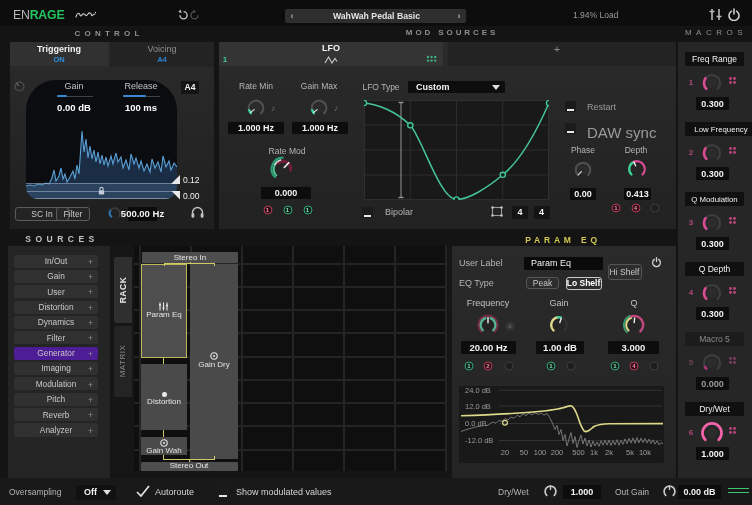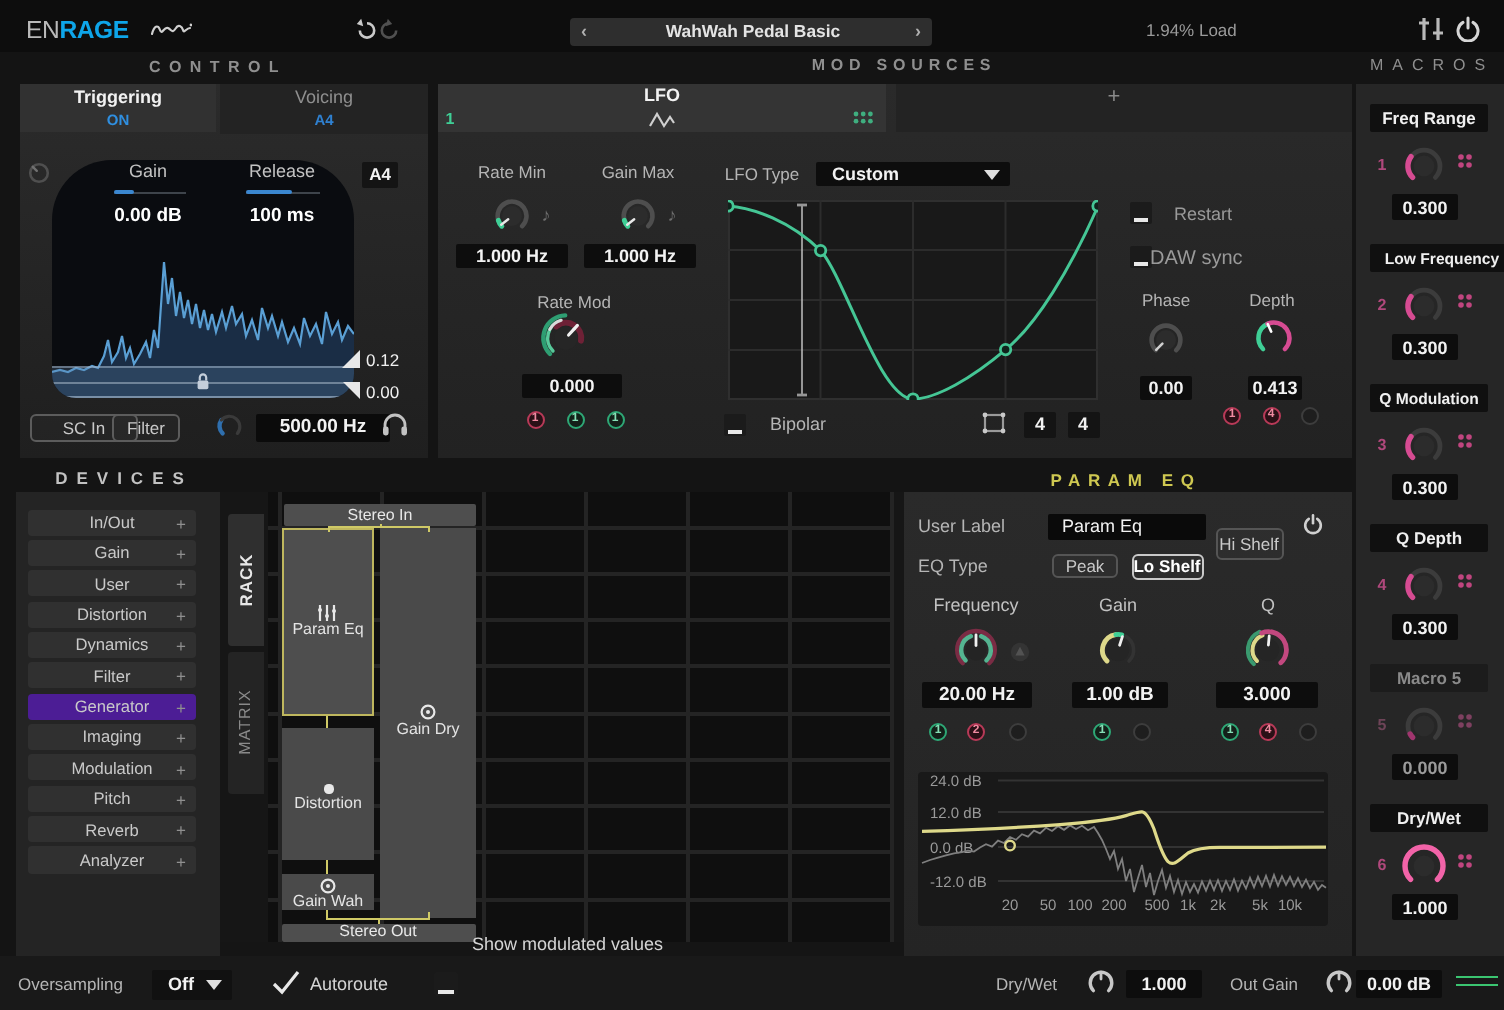--- a/index.html
+++ b/index.html
@@ -7,25 +7,25 @@
 .ctr{transform:translate(-50%,-50%)}
 .b{font-weight:bold}
 .box{position:absolute;background:#0d0d0d;color:#f2f2f2;font-weight:bold;font-size:9px;display:flex;align-items:center;justify-content:center;border-radius:1px;white-space:nowrap}
 .btn{position:absolute;border:1px solid #5c5c5c;border-radius:3px;color:#c9c9c9;font-size:8.5px;display:flex;align-items:center;justify-content:center;background:rgba(255,255,255,0.02)}
 .chk{position:absolute;background:#1b1b1b;border-radius:1px}
 .chk::after{content:"";position:absolute;left:2px;right:2px;bottom:1px;height:1.6px;background:#e8e8e8}
 .badge{position:absolute;width:9px;height:9px;border-radius:50%;display:flex;align-items:center;justify-content:center;font-size:6px;font-weight:bold;transform:translate(-50%,-50%)}
 .bdg-g{border:1px solid #2ea876;background:#132019;color:#86dfb6}
 .bdg-r{border:1px solid #b83a58;background:#2a1016;color:#ef8ba1}
 .bdg-d{border:1px solid #3d3d3d;background:#1e1e1e;color:#555}
-.lbl{position:absolute;background:#101010;color:#f0f0f0;font-weight:bold;font-size:8.5px;display:flex;align-items:center;justify-content:center;border-radius:1px;white-space:nowrap}
+.lbl{position:absolute;background:#101010;color:#f0f0f0;font-weight:normal;font-size:8.5px;display:flex;align-items:center;justify-content:center;border-radius:1px;white-space:nowrap}
 </style></head><body>
 
 <div class="abs" style="left:0;top:0;width:752px;height:26px;background:#0d0d0d"></div>
-<div class="t" style="left:13px;top:8.5px;font-size:12.3px;color:#b9b9b9;letter-spacing:-0.2px"><span>EN</span><span style="color:#0ea5e9;font-weight:bold">RAGE</span></div>
+<div class="t" style="left:13px;top:8.5px;font-size:12.3px;color:#b9b9b9;letter-spacing:-0.2px"><span>EN</span><span style="color:#22c55e;font-weight:bold">RAGE</span></div>
 <svg class="abs" style="left:74px;top:9px" width="22" height="11" viewBox="0 0 22 11">
     <path d="M2,8 C3,4 5,3 6,6 C7,9 8,4 10,5 C12,6 12,8 14,5 C15,3 17,4 17.5,6 C18,8 19,5 21,5" stroke="#cfcfcf" stroke-width="1.1" fill="none" stroke-linecap="round"></path>
     <circle cx="21.5" cy="3.5" r="0.7" fill="#cfcfcf"></circle>
   </svg>
 <svg class="abs" style="left:175px;top:9px" width="28" height="12" viewBox="0 0 28 12">
     <path d="M8.5,2.6 A3.6,3.6 0 1 1 4.9,6.2" stroke="#c9c9c9" stroke-width="1.3" fill="none"></path>
     <path d="M5.6,0.4 L3.4,3.0 L6.6,4.1 Z" fill="#c9c9c9"></path>
     <path d="M19.5,2.6 A3.6,3.6 0 1 0 23.1,6.2" stroke="#505050" stroke-width="1.3" fill="none"></path>
     <path d="M18.9,0.4 L21.1,3.0 L17.9,4.1 Z" fill="#505050"></path>
   </svg>
@@ -40,21 +40,21 @@
     <line x1="1.5" y1="3.5" x2="6.5" y2="3.5" stroke="#b9b9b9" stroke-width="1.5"></line>
     <line x1="8.5" y1="8.5" x2="13.5" y2="8.5" stroke="#b9b9b9" stroke-width="1.5"></line>
   </svg>
 <svg class="abs" style="left:727px;top:8px" width="14" height="13" viewBox="0 0 14 13">
     <path d="M4.5,3.2 A5,5 0 1 0 9.5,3.2" stroke="#d6d6d6" stroke-width="1.5" fill="none" stroke-linecap="round"></path>
     <line x1="7" y1="1" x2="7" y2="6" stroke="#d6d6d6" stroke-width="1.5" stroke-linecap="round"></line>
   </svg>
 <div class="t ctr" style="left:109px;top:33.5px;color:#8f8f8f;font-size:8px;font-weight:bold;letter-spacing:4.2px">CONTROL</div>
 <div class="t ctr" style="left:452px;top:32.5px;color:#8f8f8f;font-size:8px;font-weight:bold;letter-spacing:2.9px">MOD SOURCES</div>
 <div class="t ctr" style="left:716px;top:32.5px;color:#8f8f8f;font-size:8px;font-weight:normal;letter-spacing:4.5px">MACROS</div>
-<div class="t ctr" style="left:62px;top:238.5px;color:#c2c2c2;font-size:8.5px;font-weight:bold;letter-spacing:4.5px">DEVICES</div>
+<div class="t ctr" style="left:62px;top:238.5px;color:#c2c2c2;font-size:8.5px;font-weight:bold;letter-spacing:4.5px">SOURCES</div>
 <div class="t ctr" style="left:563px;top:239.5px;color:#cfc851;font-size:8.5px;font-weight:bold;letter-spacing:3.8px">PARAM EQ</div>
 <div class="abs" style="left:10px;top:42px;width:204px;height:187px;background:linear-gradient(#2b2b2b,#1f1f1f)"></div>
 <div class="abs" style="left:10px;top:42px;width:98px;height:24px;background:#313131"></div>
 <div class="abs" style="left:110px;top:42px;width:104px;height:25px;background:#232323"></div>
 <div class="t ctr b" style="left:59px;top:48.5px;color:#f2f2f2;font-size:9px">Triggering</div>
 <div class="t ctr b" style="left:59px;top:59.5px;color:#2f8fe0;font-size:7.5px">ON</div>
 <div class="t ctr" style="left:162px;top:48.5px;color:#8f8f8f;font-size:9px">Voicing</div>
 <div class="t ctr b" style="left:162px;top:59.5px;color:#2f80d0;font-size:7.5px">A4</div>
 <div class="abs" style="left:26px;top:80px;width:151px;height:119px;overflow:hidden;border-radius:30px 30px 12px 12px;background:#0a0c10">
 <svg width="151" height="119" viewBox="0 0 151 119">
@@ -85,21 +85,21 @@
 <div class="abs" style="left:171px;top:175px;width:9px;height:9px;background:#e8e8e8;clip-path:polygon(0 100%,100% 0,100% 100%)"></div>
 <div class="abs" style="left:171px;top:190.5px;width:9px;height:9px;background:#e8e8e8;clip-path:polygon(0 0,100% 0,100% 100%)"></div>
 <div class="t" style="left:183px;top:176px;color:#f0f0f0;font-size:8.5px">0.12</div>
 <div class="t" style="left:183px;top:191.5px;color:#f0f0f0;font-size:8.5px">0.00</div>
 <div class="btn" style="left:15px;top:206.5px;width:54px;height:14px">SC In</div>
 <div class="btn" style="left:56px;top:206.5px;width:34px;height:14px">Filter</div>
 <svg class="abs" style="left:108px;top:206px" width="14" height="14" viewBox="0 0 14 14">
     <path d="M3.3,10.7 A5.2,5.2 0 0 1 2.7,4.0" stroke="#2f6fae" stroke-width="2.2" fill="none" stroke-linecap="round"></path>
     <path d="M2.7,4.0 A5.2,5.2 0 1 1 10.7,10.7" stroke="#3a3a3a" stroke-width="1.6" fill="none" stroke-linecap="round"></path>
   </svg>
-<div class="box" style="left:128px;top:206.5px;width:67px;height:14px;font-size:9.5px;background:#0b0b0b">500.00 Hz</div>
+<div class="box" style="left:128px;top:206.5px;width:29px;height:14px;font-size:9.5px;background:#0b0b0b">500.00 Hz</div>
 <svg class="abs" style="left:190px;top:205px" width="15" height="15" viewBox="0 0 15 15">
     <path d="M2.5,9 V7.5 A5,5 0 0 1 12.5,7.5 V9" stroke="#c2c2c2" stroke-width="1.4" fill="none"></path>
     <rect x="1.5" y="8.2" width="2.8" height="4.5" rx="1.2" fill="#c2c2c2"></rect>
     <rect x="10.7" y="8.2" width="2.8" height="4.5" rx="1.2" fill="#c2c2c2"></rect>
   </svg>
 <div class="abs" style="left:219px;top:42px;width:457px;height:187px;background:linear-gradient(#2a2a2a,#222)"></div>
 <div class="abs" style="left:219px;top:42px;width:224px;height:24px;background:#343434"></div>
 <div class="abs" style="left:448px;top:42px;width:228px;height:24px;background:#232323"></div>
 <div class="t ctr b" style="left:331px;top:48px;color:#f2f2f2;font-size:9px">LFO</div>
 <svg class="abs" style="left:324px;top:55px" width="14" height="10" viewBox="0 0 14 10">
@@ -177,21 +177,21 @@
     <circle cx="1.5" cy="1.5" r="1.2" fill="#c9c9c9"></circle>
     <circle cx="10.5" cy="1.5" r="1.2" fill="#c9c9c9"></circle>
     <circle cx="1.5" cy="9.5" r="1.2" fill="#c9c9c9"></circle>
     <circle cx="10.5" cy="9.5" r="1.2" fill="#c9c9c9"></circle>
   </svg>
 <div class="box" style="left:512px;top:205.5px;width:16px;height:13px;background:#141414">4</div>
 <div class="box" style="left:533.5px;top:205.5px;width:16px;height:13px;background:#141414">4</div>
 <div class="chk" style="left:565px;top:101px;width:11px;height:11px"></div>
 <div class="t" style="left:587px;top:103px;color:#9a9a9a;font-size:9px">Restart</div>
 <div class="chk" style="left:565px;top:122.5px;width:11px;height:11px"></div>
-<div class="t" style="left:575px;top:124.5px;color:#9a9a9a;font-size:10px">DAW sync</div>
+<div class="t" style="left:587px;top:124.5px;color:#9a9a9a;font-size:15px">DAW sync</div>
 <div class="t ctr" style="left:583px;top:150px">Phase</div>
 <svg class="abs" style="left:574px;top:161px" width="18" height="18" viewBox="0 0 18 18">
     <circle cx="9" cy="9" r="5" fill="#2c2c2c"></circle>
     <path d="M3.9,14.1 A7.2,7.2 0 1 1 14.1,14.1" stroke="#4e4e4e" stroke-width="2.3" fill="none" stroke-linecap="round"></path>
     <line x1="7.2" y1="10.8" x2="4.1" y2="13.9" stroke="#d0d0d0" stroke-width="1.3" stroke-linecap="round"></line>
   </svg>
 <div class="box" style="left:570px;top:187.5px;width:26px;height:12px">0.00</div>
 <div class="t ctr" style="left:636px;top:150px">Depth</div>
 <svg class="abs" style="left:627px;top:159px" width="20" height="20" viewBox="0 0 20 20">
     <path d="M4.5,15.5 A7.8,7.8 0 0 1 6.8,2.9" stroke="#3fcf96" stroke-width="2.3" fill="none" stroke-linecap="round"></path>
@@ -449,21 +449,21 @@
   </svg>
 <div class="abs" style="left:0;top:478px;width:752px;height:27px;background:#191919"></div>
 <div class="t" style="left:9px;top:488px;font-size:8.5px">Oversampling</div>
 <div class="box" style="left:76px;top:484.5px;width:40px;height:15px;background:#111;justify-content:flex-start;padding-left:8px;font-size:9px">Off</div>
 <div class="abs" style="left:103px;top:489.5px;width:0;height:0;border-left:4px solid transparent;border-right:4px solid transparent;border-top:5px solid #e0e0e0"></div>
 <svg class="abs" style="left:135px;top:484px" width="16" height="14" viewBox="0 0 16 14">
     <path d="M2,8 L6,12 L14,2" stroke="#e8e8e8" stroke-width="1.6" fill="none"></path>
   </svg>
 <div class="t" style="left:155px;top:488px;color:#d5d5d5;font-size:9px">Autoroute</div>
 <div class="chk" style="left:217px;top:486px;width:12px;height:12px"></div>
-<div class="t" style="left:236px;top:468px;color:#d5d5d5;font-size:9px">Show modulated values</div>
+<div class="t" style="left:236px;top:488px;color:#d5d5d5;font-size:9px">Show modulated values</div>
 <div class="t" style="left:498px;top:488px;font-size:8.5px;color:#b5b5b5">Dry/Wet</div>
 <svg class="abs" style="left:543px;top:484px" width="15" height="15" viewBox="0 0 15 15">
     <path d="M3.7,11.3 A5.4,5.4 0 1 1 11.3,11.3" stroke="#c8c8c8" stroke-width="1.7" fill="none" stroke-linecap="round"></path>
     <line x1="7.5" y1="5.5" x2="7.5" y2="2.1" stroke="#c8c8c8" stroke-width="1.4" stroke-linecap="round"></line>
   </svg>
 <div class="box" style="left:563px;top:485px;width:38px;height:14px">1.000</div>
 <div class="t" style="left:615px;top:488px;font-size:8.5px;color:#b5b5b5">Out Gain</div>
 <svg class="abs" style="left:662px;top:484px" width="15" height="15" viewBox="0 0 15 15">
     <path d="M3.7,11.3 A5.4,5.4 0 1 1 11.3,11.3" stroke="#c8c8c8" stroke-width="1.7" fill="none" stroke-linecap="round"></path>
     <line x1="7.5" y1="5.5" x2="7.5" y2="2.1" stroke="#c8c8c8" stroke-width="1.4" stroke-linecap="round"></line>

